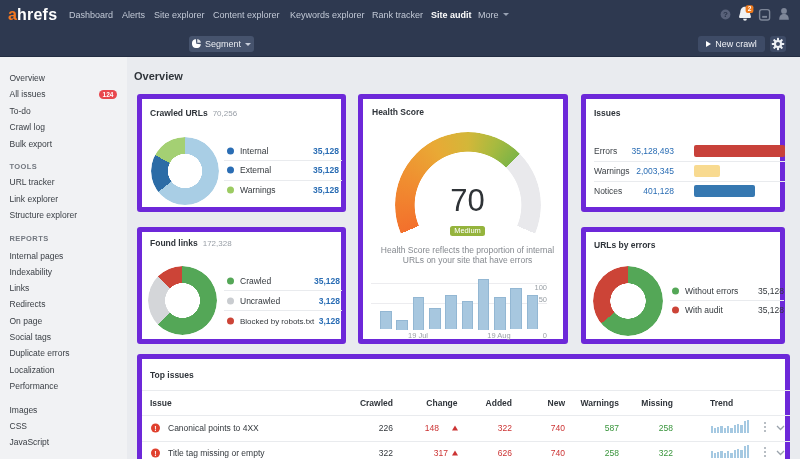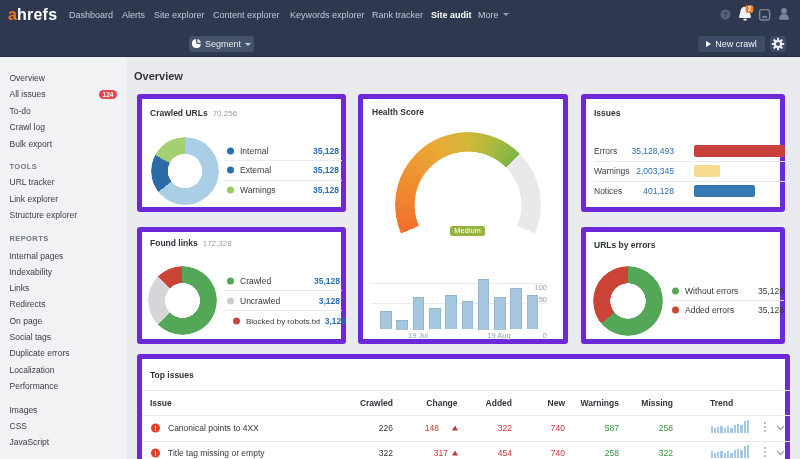--- a/index.html
+++ b/index.html
@@ -175,31 +175,33 @@
       <span class="llab">Crawled</span>
       <span class="lval">35,128</span>
     </div>
   <div class="lsep" style="left:82px;top:58.4px;width:118px"></div>
   <div class="lrow" style="left:85px;top:58.9px;width:113px">
       <span class="ldot" style="background:#c9ccd0"></span>
       <span class="llab">Uncrawled</span>
       <span class="lval">3,128</span>
     </div>
   <div class="lsep" style="left:82px;top:78.4px;width:118px"></div>
-  <div class="lrow" style="left:91px;top:78.7px;width:113px">
+  <div class="lrow" style="left:85px;top:78.7px;width:113px">
       <span class="ldot" style="background:#cc4437"></span>
       <span class="llab" style="font-size:8px">Blocked by robots.txt</span>
       <span class="lval">3,128</span>
     </div>
 </div>
 
 <div class="card" style="left:358px;top:94px;width:210px;height:250px">
   <div class="ctitle" style="left:9px;top:9px">Health Score</div>
   <div id="gauge"></div>
+  <div id="score">70</div>
   <div id="medpill">Medium</div>
+  <div id="hcap">Health Score reflects the proportion of internal<br>URLs on your site that have errors</div>
   <div class="grid" style="top:184px"></div>
   <div class="grid" style="top:204px"></div>
   <div class="hbar" style="left:17px;  width:11.7px;height:18.7px;top:211.8px"></div>
   <div class="hbar" style="left:33.3px;width:11.7px;height:10px;  top:220.5px"></div>
   <div class="hbar" style="left:49.6px;width:11.7px;height:33px;  top:197.5px"></div>
   <div class="hbar" style="left:65.9px;width:11.7px;height:21.7px;top:208.8px"></div>
   <div class="hbar" style="left:82.2px;width:11.7px;height:34.2px;top:196.3px"></div>
   <div class="hbar" style="left:98.5px;width:11.7px;height:28.7px;top:201.8px"></div>
   <div class="hbar" style="left:114.8px;width:11.7px;height:50.5px;top:180px"></div>
   <div class="hbar" style="left:131.1px;width:11.7px;height:33px;top:197.5px"></div>
@@ -231,21 +233,21 @@
   <div class="ctitle" style="left:8px;top:9px">URLs by errors</div>
   <div class="donut" style="left:7px;top:34px;width:70px;height:70px;background:conic-gradient(#54a757 0 230deg, #cc4437 230deg 360deg)"></div>
   <div class="lrow" style="left:86px;top:48.6px;width:112px">
       <span class="ldot" style="background:#54a757"></span>
       <span class="llab">Without errors</span>
       <span class="lval" style="color:#33383d;font-weight:normal">35,128</span>
     </div>
   <div class="lsep" style="left:84px;top:68.3px;width:114px"></div>
   <div class="lrow" style="left:86px;top:68.3px;width:112px">
       <span class="ldot" style="background:#cc4437"></span>
-      <span class="llab">Added errors</span>
+      <span class="llab">With audit</span>
       <span class="lval" style="color:#33383d;font-weight:normal">35,128</span>
     </div>
 </div>
 
 <div class="card" style="left:137px;top:354px;width:653px;height:130px">
   <div class="ctitle" style="left:8px;top:12px">Top issues</div>
   <div class="hline" style="top:31px"></div>
   <div class="th" style="left:8px;top:44px">Issue</div>
   <div class="th" style="right:392px;top:44px">Crawled</div>
   <div class="th" style="right:327.5px;top:44px">Change</div>
@@ -285,21 +287,21 @@
   <svg class="abs" style="left:634px;top:66px" width="9" height="6" viewBox="0 0 9 6">
       <path d="M1 1 L4.5 4.5 L8 1" fill="none" stroke="#9aa2ab" stroke-width="1.3"></path>
     </svg>
   <div class="hline" style="top:81.5px"></div>
 
   <div class="erricon" style="left:9px;top:94px">!</div>
   <div class="td" style="left:26px;top:94px">Title tag missing or empty</div>
   <div class="td" style="right:392px;top:94px">322</div>
   <div class="td red" style="right:337px;top:94px">317</div>
   <div class="tri-up" style="right:327px;top:94px"></div>
-  <div class="td red" style="right:273px;top:94px">454</div>
+  <div class="td red" style="right:273px;top:94px">626</div>
   <div class="td red" style="right:220px;top:94px">740</div>
   <div class="td green" style="right:166px;top:94px">258</div>
   <div class="td green" style="right:112px;top:94px">322</div>
   <div class="spark" style="left:568.5px;top:92.0px;height:7px"></div>
   <div class="spark" style="left:571.8px;top:93.5px;height:5.5px"></div>
   <div class="spark" style="left:575.1px;top:92.5px;height:6.5px"></div>
   <div class="spark" style="left:578.4px;top:92.0px;height:7px"></div>
   <div class="spark" style="left:581.7px;top:94.0px;height:5px"></div>
   <div class="spark" style="left:585.0px;top:92.0px;height:7px"></div>
   <div class="spark" style="left:588.3px;top:93.5px;height:5.5px"></div>

